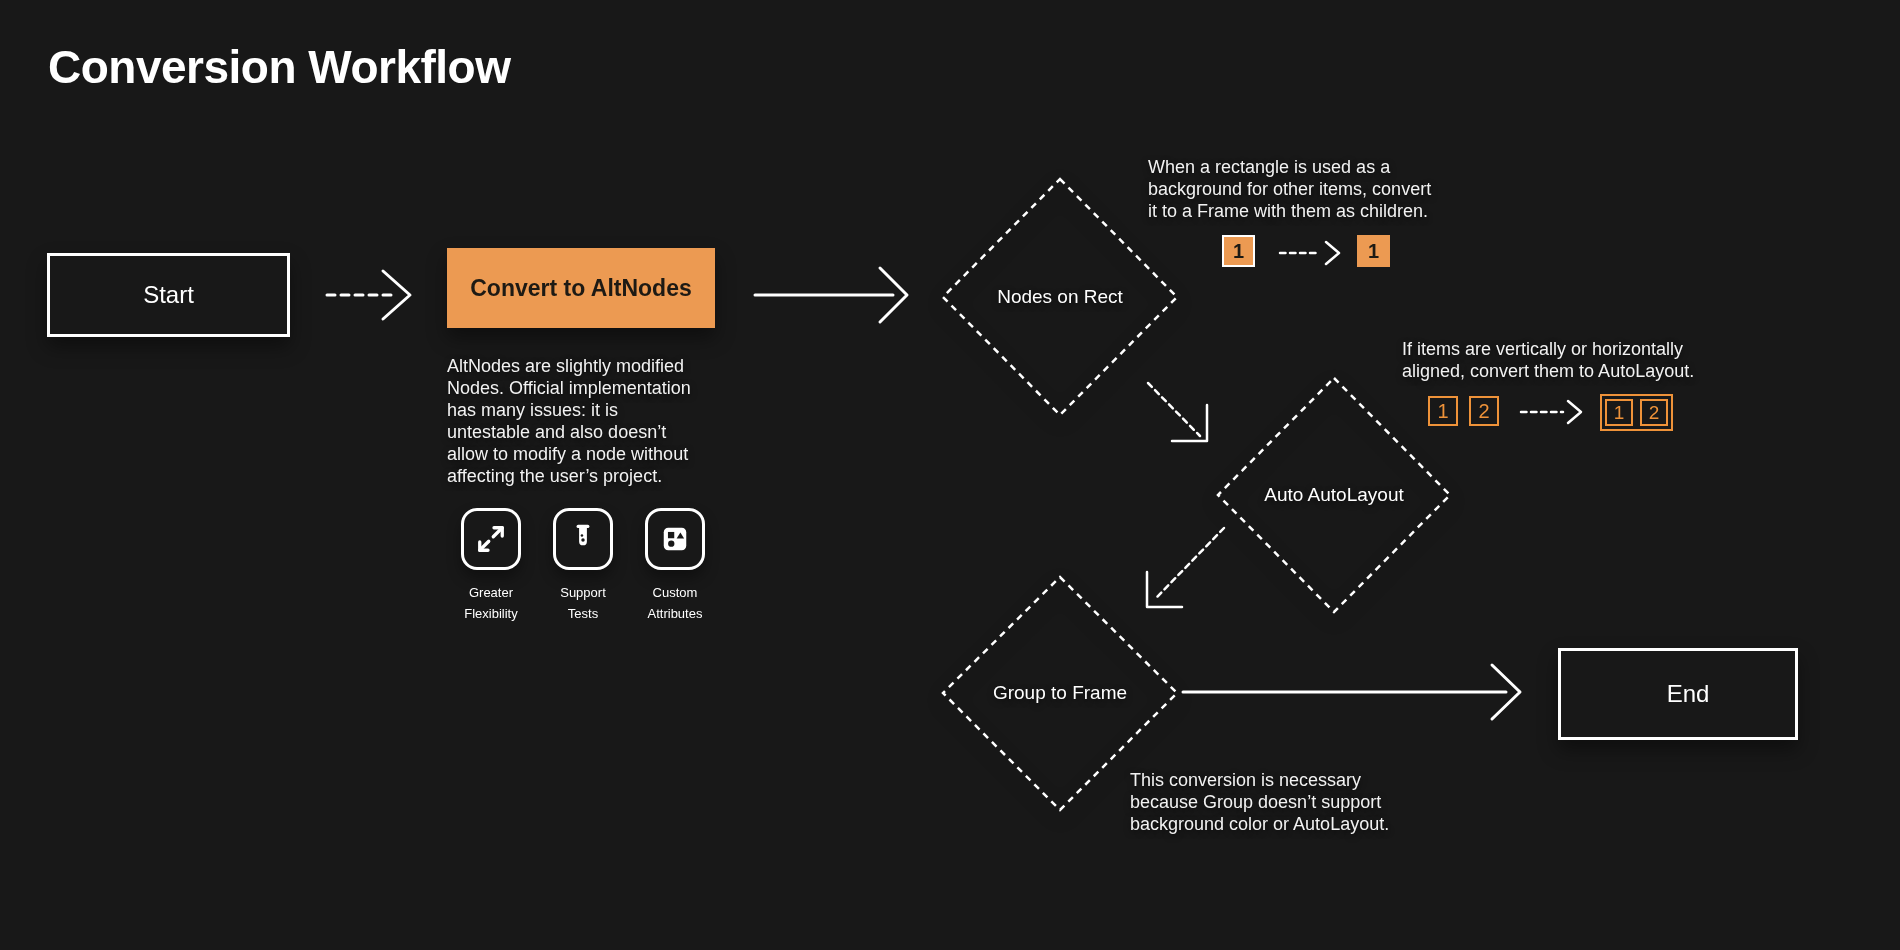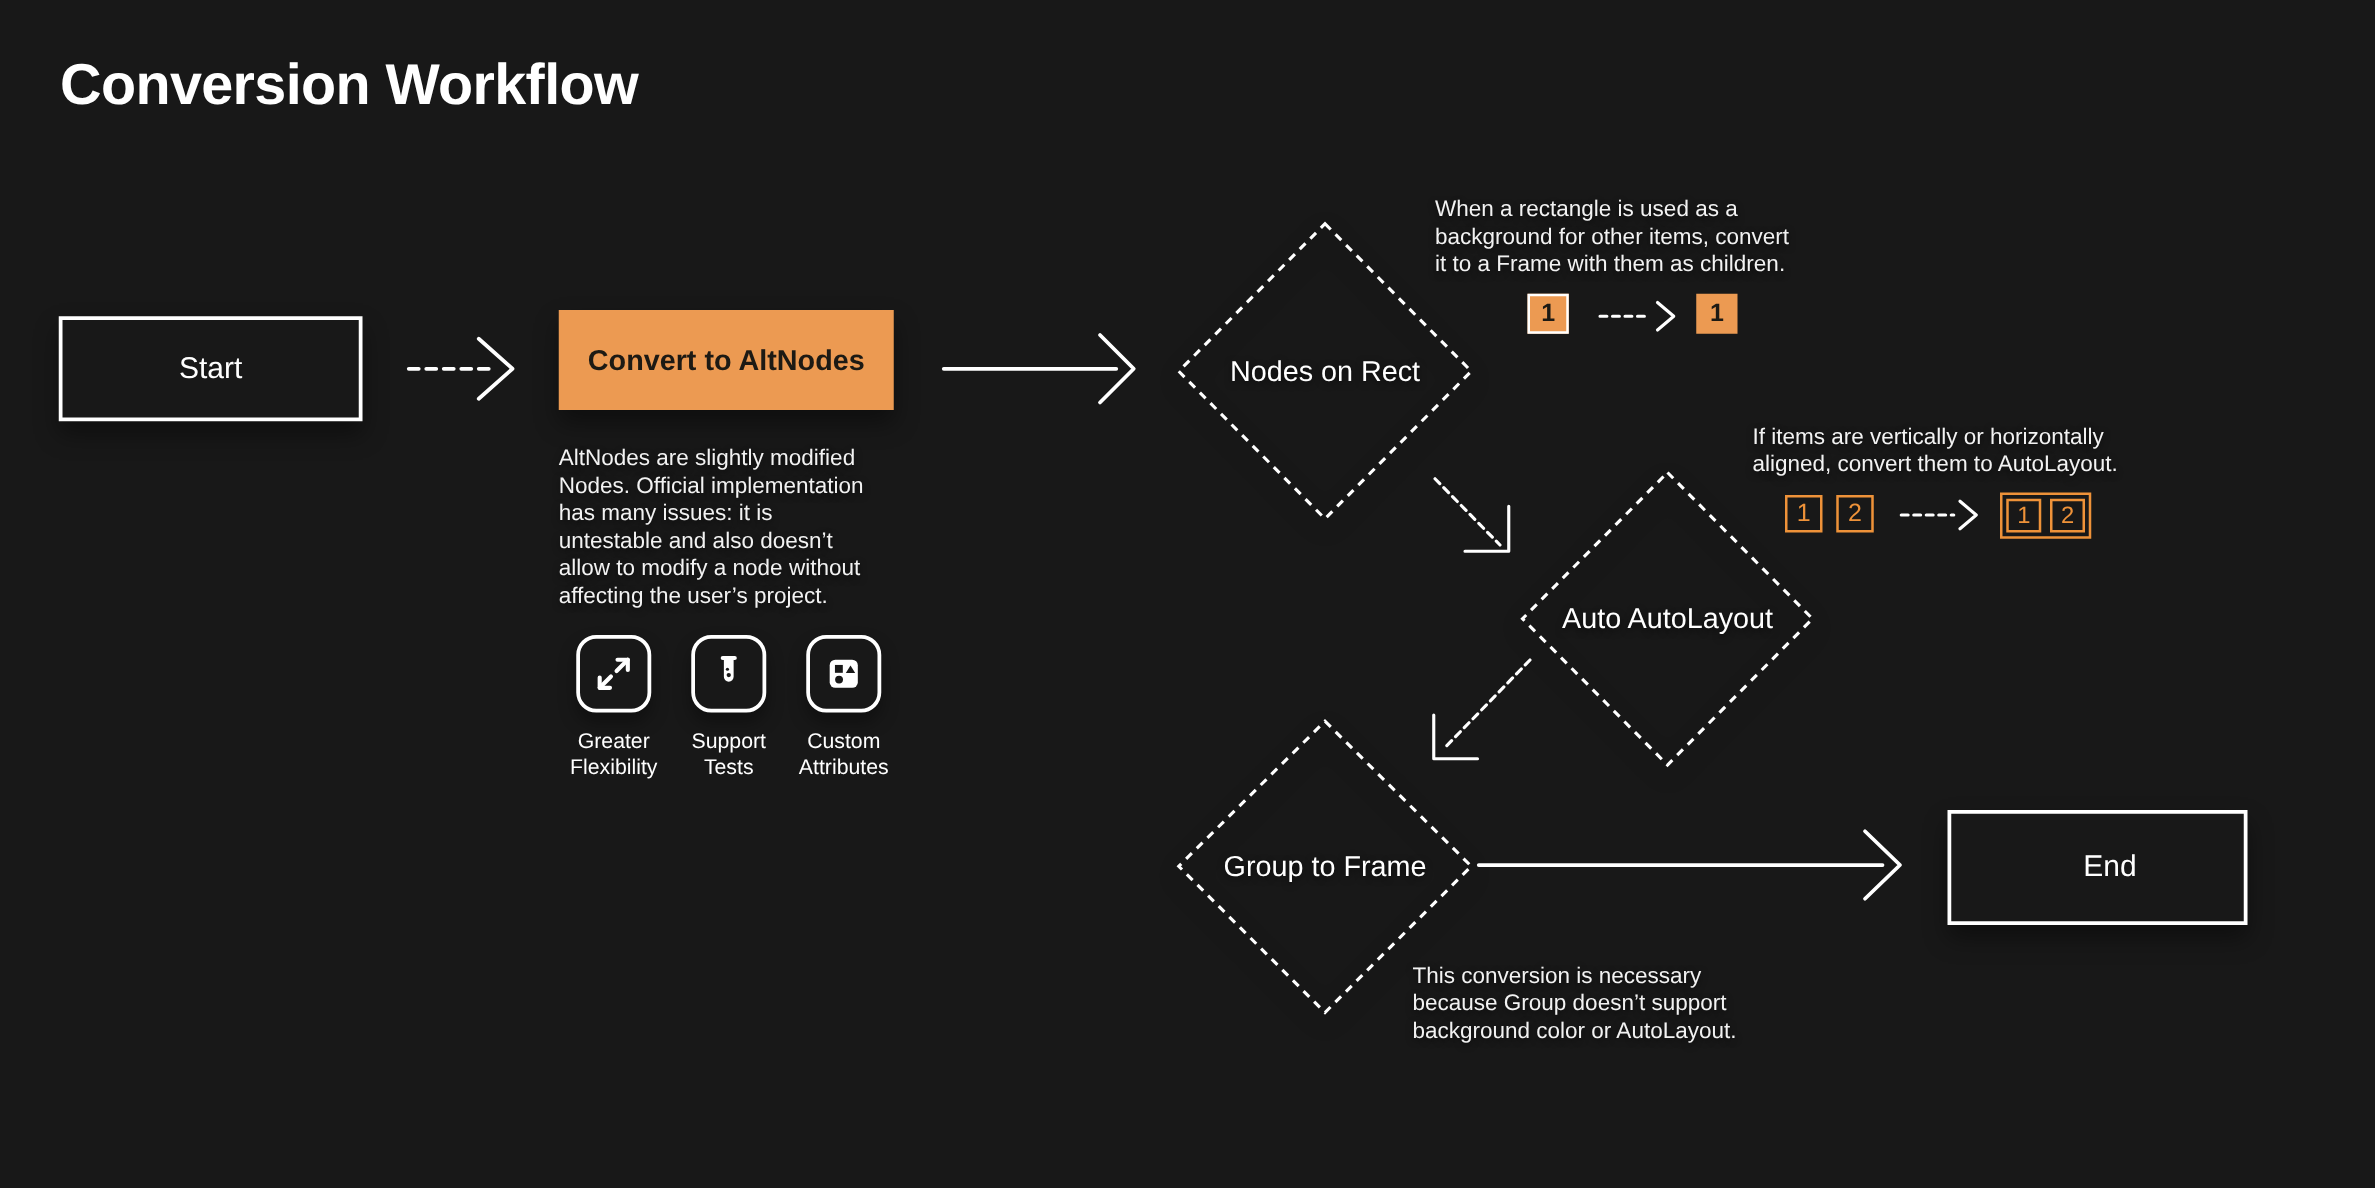--- a/index.html
+++ b/index.html
@@ -37,33 +37,33 @@
   }
   .box--filled{
     border:none;background:var(--accent);color:var(--ink-dark);
     font-size:23px;font-weight:600;
   }
   .note{position:absolute;font-size:18px;line-height:22px;color:var(--note);
         text-shadow:0 2px 6px rgba(0,0,0,.55);}
   .note .ln{display:block;}
   .dlabel{
     position:absolute;transform:translate(-50%,-50%);
-    font-size:23px;color:var(--ink);white-space:nowrap;
+    font-size:19px;color:var(--ink);white-space:nowrap;
     text-shadow:0 2px 6px rgba(0,0,0,.55);
   }
   .features{position:absolute;left:445px;top:508px;display:flex;}
   .feature{width:92px;display:flex;flex-direction:column;align-items:center;}
   .iconbox{
     width:60px;height:62px;border:3px solid var(--ink);border-radius:16px;
     display:flex;align-items:center;justify-content:center;
     box-shadow:0 8px 14px rgba(0,0,0,.35);
   }
   .iconbox svg{width:36px;height:36px;}
   .fi{stroke:var(--ink);fill:none;stroke-width:2.2;stroke-linecap:round;stroke-linejoin:round;}
-  .flabel{margin-top:12px;font-size:17px;line-height:21px;text-align:center;color:var(--ink);}
+  .flabel{margin-top:12px;font-size:13px;line-height:21px;text-align:center;color:var(--ink);}
   .flabel span{display:block;}
   .sq{
     position:absolute;width:33px;height:32px;
     display:flex;align-items:center;justify-content:center;
     background:var(--accent);color:var(--ink-dark);
     font-size:20px;font-weight:700;
   }
   .sq--bordered{border:2px solid var(--ink);}
   .ogroup{position:absolute;display:flex;gap:11px;}
   .osq{

